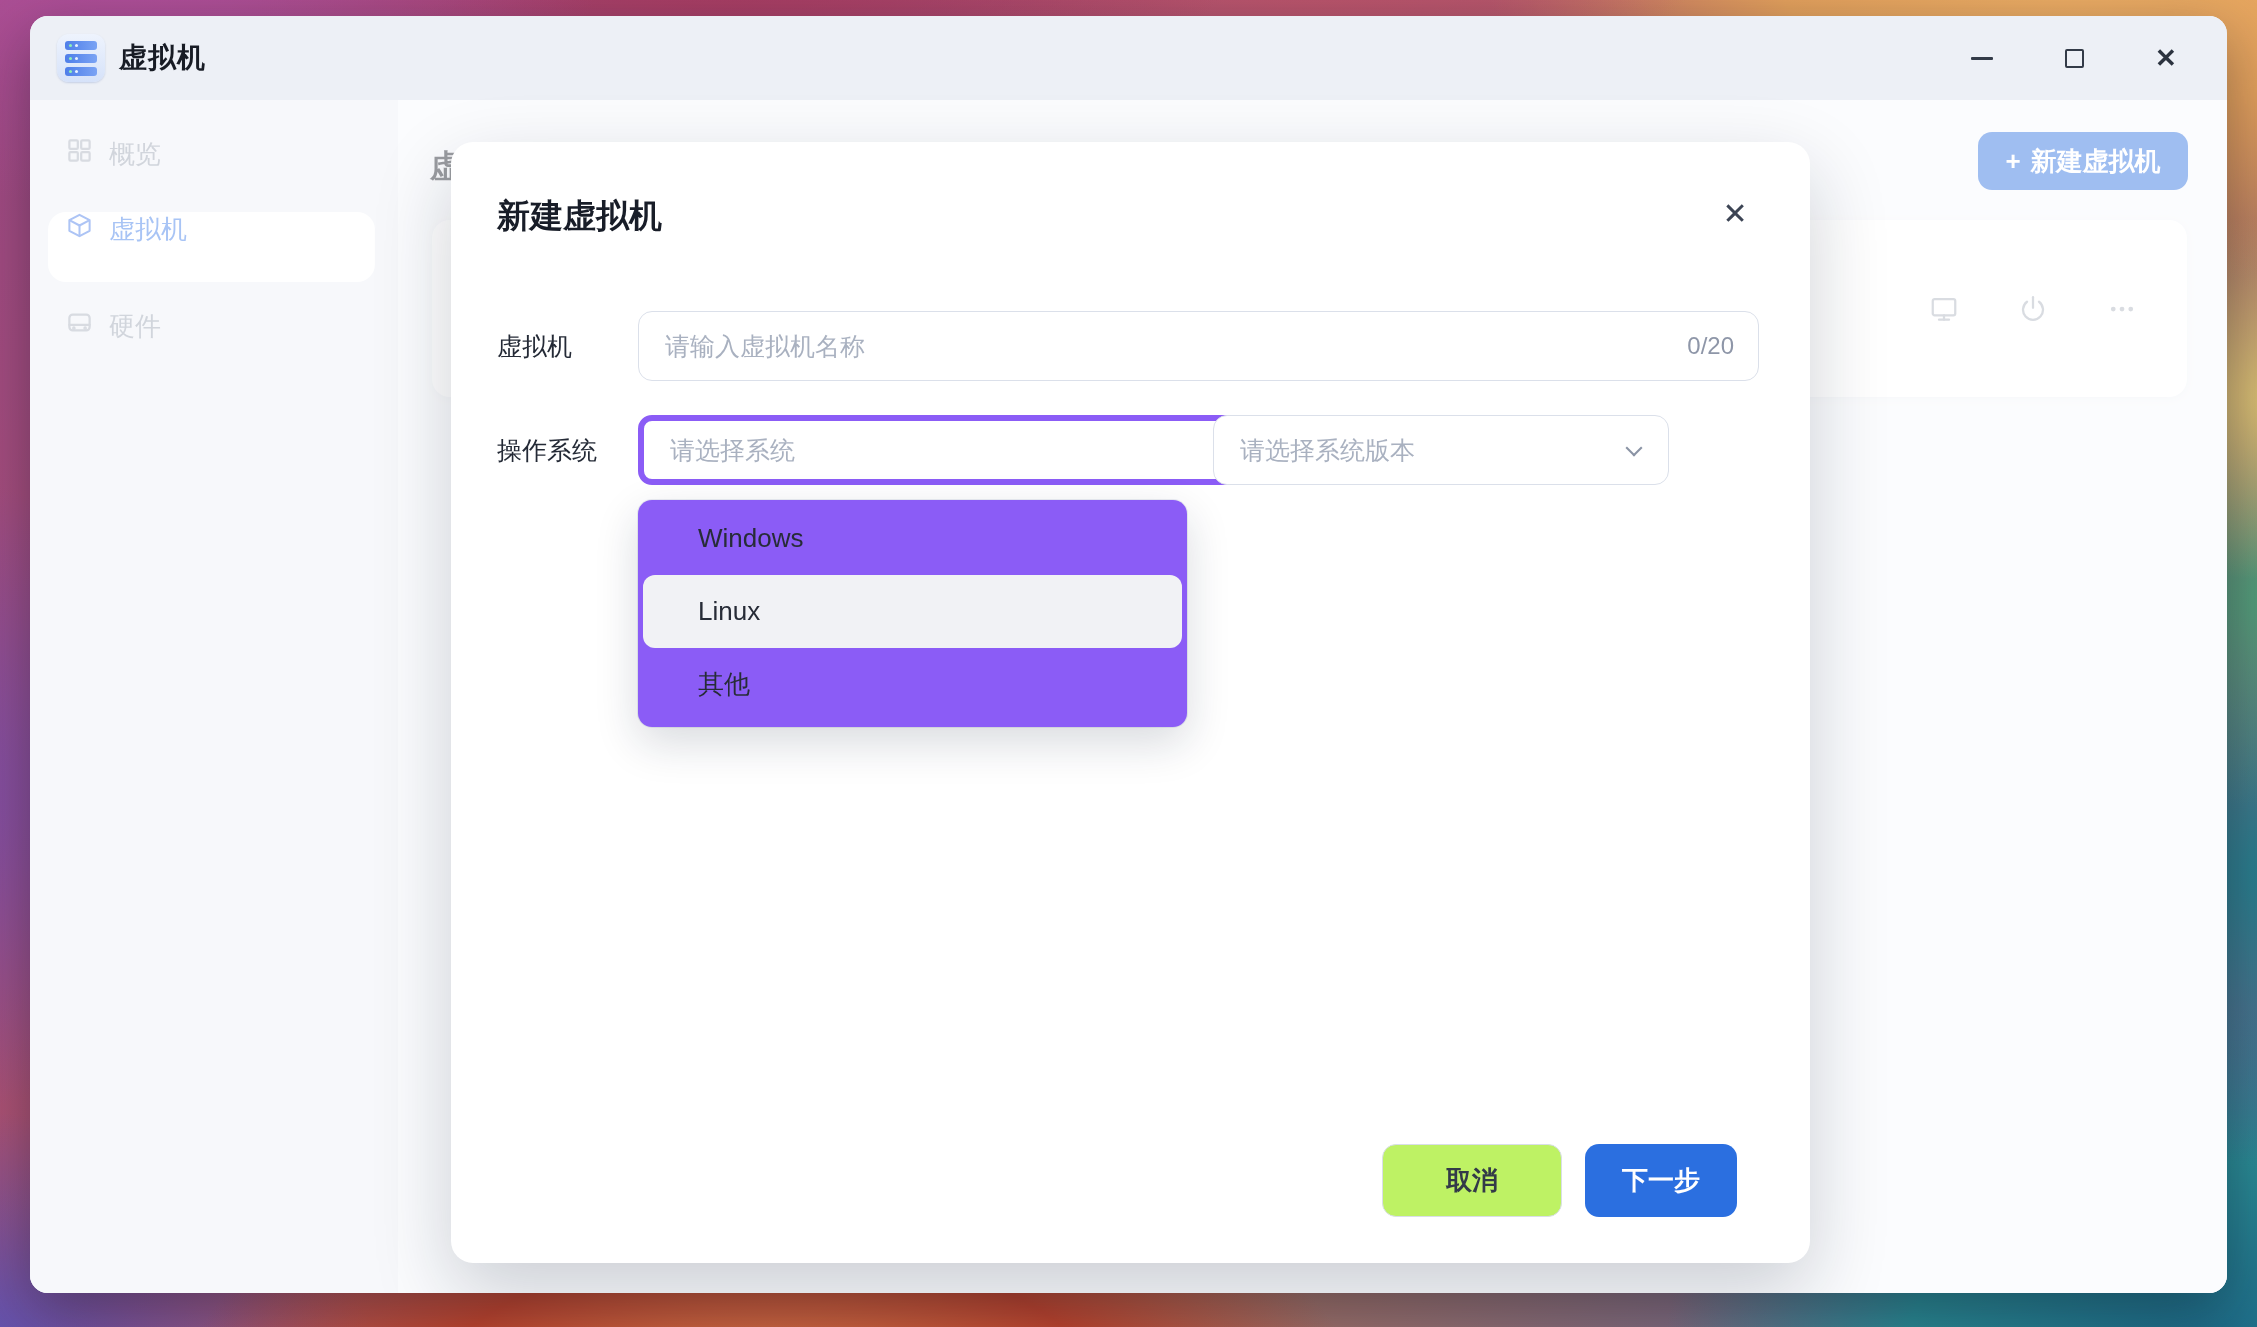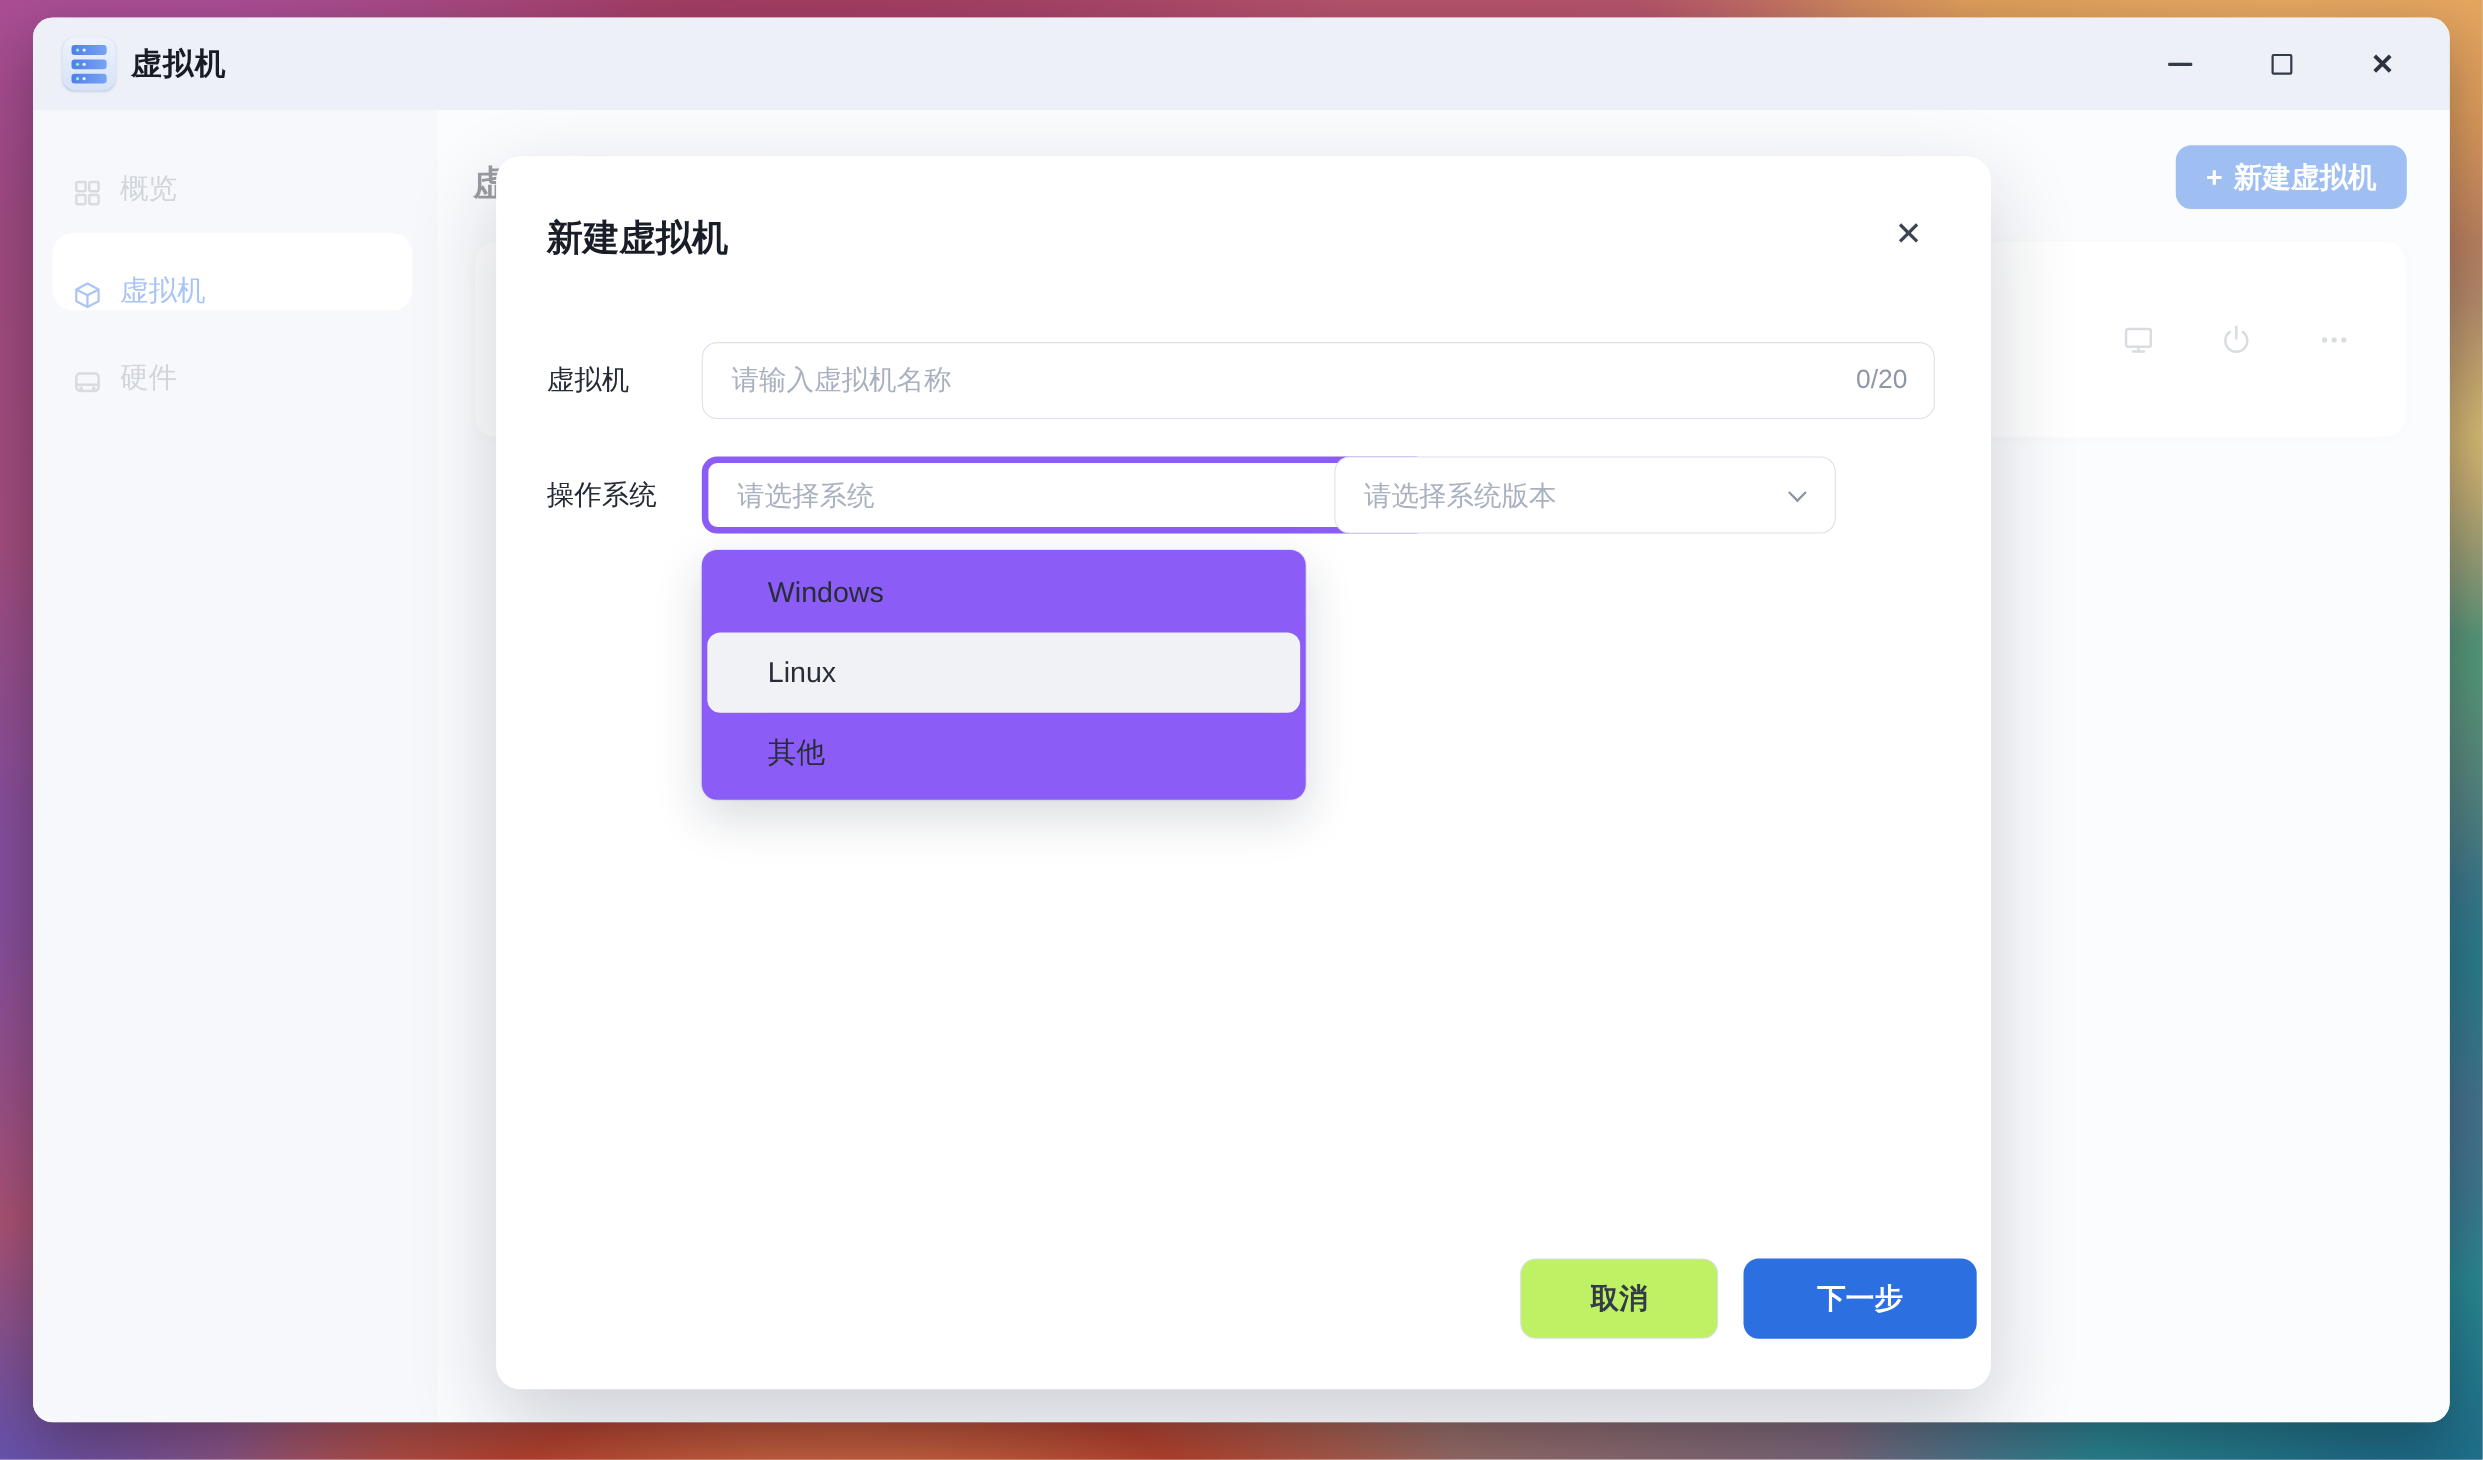--- a/index.html
+++ b/index.html
@@ -52,21 +52,21 @@
   .win-controls { margin-left:auto; display:flex; align-items:center; gap:58px; }
   .wc { width:34px; height:34px; display:flex; align-items:center; justify-content:center;
         background:none; border:none; cursor:pointer; }
   .min-glyph { width:22px; height:3px; background:#333b48; border-radius:1px; }
   .max-glyph { width:19px; height:19px; border:2.5px solid #333b48; border-radius:2px; }
   .x-glyph { font-size:26px; color:#2c333f; line-height:1; font-weight:bold; }
   
   .window-body { position:relative; display:flex; height:1193px; }
   .sidebar { width:368px; background:#edf0f6; flex:none; }
   .side-item {
-    height:52px; margin-top:27px; display:flex; align-items:flex-end;
+    height:52px; margin-top:27px; display:flex; align-items:flex-start;
     padding-left:36px; gap:16px; color:#9aa2b1; font-size:26px; cursor:pointer;font-family:Liberation Serif, serif;
   }
   .side-item:first-child { margin-top:37px; }
   .side-item.active {
     height:70px; margin:23px 23px 0 18px; padding-left:18px;
     background:#ffffff; border-radius:18px; color:#3f7ce8; font-weight:500;
   }
   .side-icon { width:27px; height:27px; flex:none; display:flex; }
   .side-icon svg { width:100%; height:100%; }
   .mainarea { position:relative; flex:1; background:#f7f9fc; }
@@ -131,21 +131,21 @@
   .os-option {
     height:73px; margin:0 5px; display:flex; align-items:center;
     padding-left:55px; font-size:26px; color:#272c37; cursor:pointer; border-radius:12px;
   }
   .os-option.hl { background:#f1f2f5; }
   .modal-btn {
     position:absolute; top:1002px; height:73px; border-radius:14px;
     font-size:26px; font-weight:bold; cursor:pointer; font-family:inherit;
   }
   .btn-cancel { left:931px; width:180px; background:#bef264; border:1.5px solid #d9dee8; color:#333a48; }
-  .btn-next { left:1134px; width:212px; background:#2b6fe0; border:none; color:#ffffff; }
+  .btn-next { left:1134px; width:152px; background:#2b6fe0; border:none; color:#ffffff; }
 </style>
 </head>
 <body>
 
 <div class="stage">
   <div class="window">
 
     <div class="titlebar">
       <div class="app-icon">
         <div class="srv-bar">

